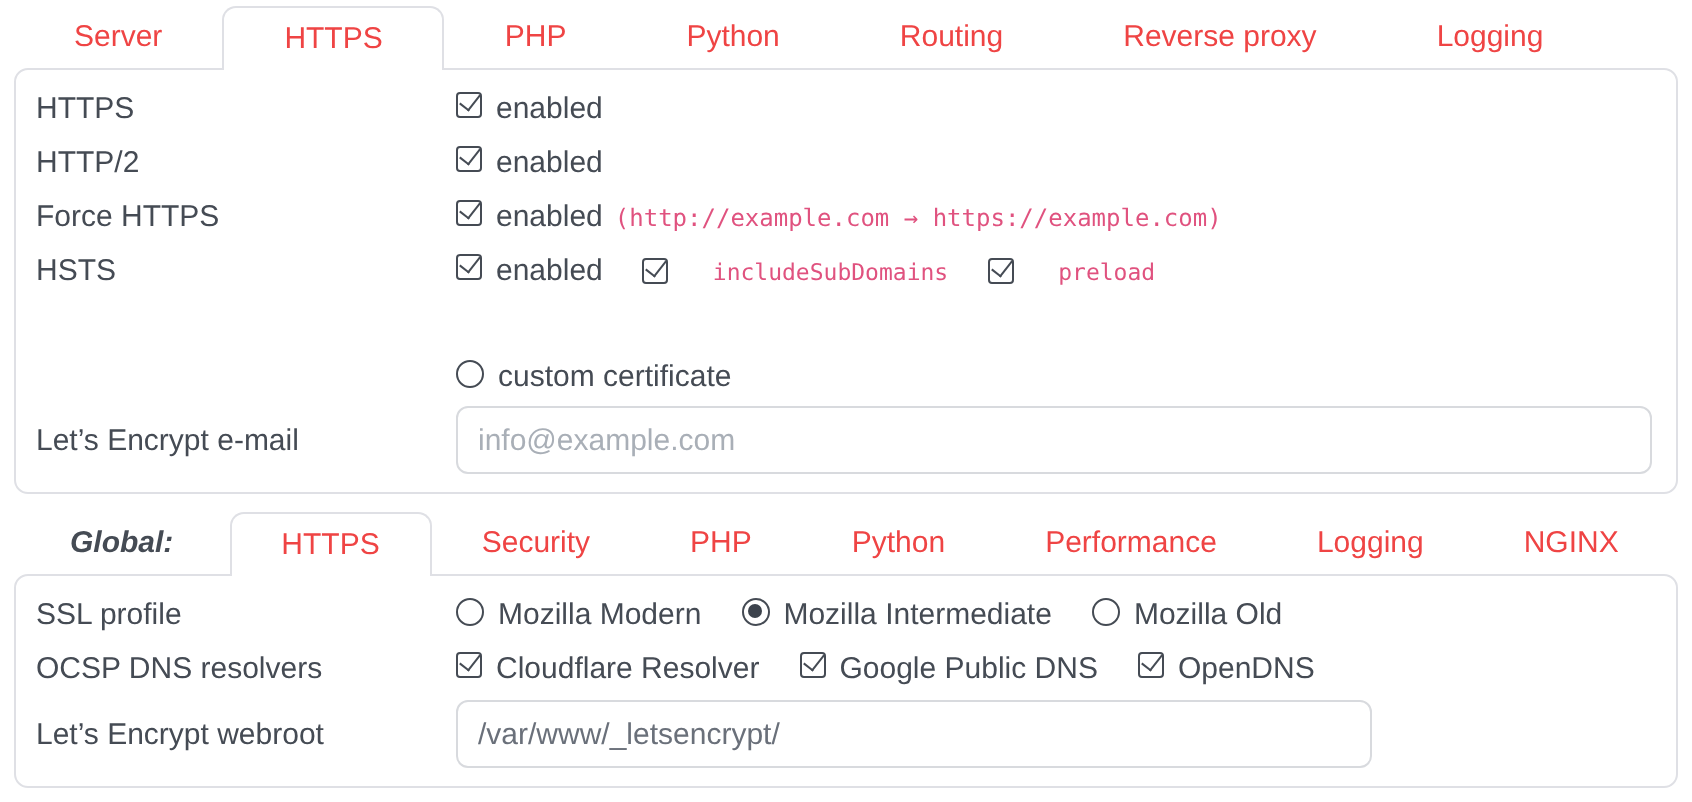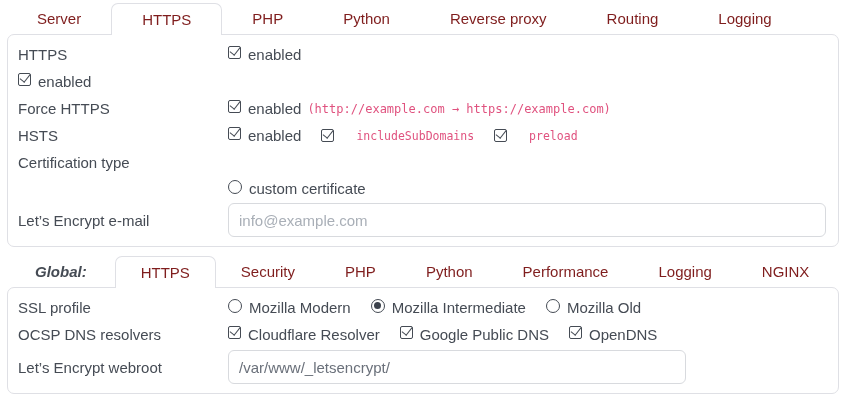--- a/index.html
+++ b/index.html
@@ -10,21 +10,21 @@
     color: #454b54;
     overflow: hidden;
   }
   .page { padding: 3px 7px 0 7px; }
 
   
   .tabbar { display: flex; align-items: stretch; height: 31px; position: relative; z-index: 2; }
   .tab {
     display: flex; align-items: center;
     padding: 0 30px;
-    color: #7f1d1d;
+    color: #ef4444;
     cursor: pointer;
     white-space: nowrap;
   }
   .tabbar2 .tab { padding: 0 25px; }
   .tab.active {
     background: #fff;
     border: 1px solid #dfe0e5;
     border-bottom: none;
     border-radius: 7px 7px 0 0;
     margin-bottom: -1px;
@@ -123,43 +123,44 @@
     <div class="tab active">
         <span>HTTPS</span>
       </div>
     <div class="tab">
         <span>PHP</span>
       </div>
     <div class="tab">
         <span>Python</span>
       </div>
     <div class="tab">
+        <span>Routing</span>
+      </div>
+    <div class="tab">
         <span>Reverse proxy</span>
       </div>
     <div class="tab">
-        <span>Routing</span>
-      </div>
-    <div class="tab">
         <span>Logging</span>
       </div>
   </div>
 
   <div class="panel">
 
     <div class="row">
       <div class="row-label">HTTPS</div>
       <div class="row-controls">
         <span class="opt">
           <span class="cb checked"></span>
           <span class="opt-label">enabled</span>
         </span>
       </div>
     </div>
 
     <div class="row">
+      <div class="row-label">HTTP/2</div>
       <div class="row-controls">
         <span class="opt">
           <span class="cb checked"></span>
           <span class="opt-label">enabled</span>
         </span>
       </div>
     </div>
 
     <div class="row">
       <div class="row-label">Force HTTPS</div>
@@ -186,21 +187,20 @@
         </span>
         <span class="gap"></span>
         <span class="opt">
           <span class="cb checked"></span>
           <span class="mono-label">preload</span>
         </span>
       </div>
     </div>
 
     <div class="row cert-row">
-      <div class="row-label">Certification type</div>
     </div>
 
     <div class="row cert-row">
       <div class="row-label"></div>
       <div class="row-controls">
         <span class="opt">
           <span class="radio"></span>
           <span class="opt-label">custom certificate</span>
         </span>
       </div>

